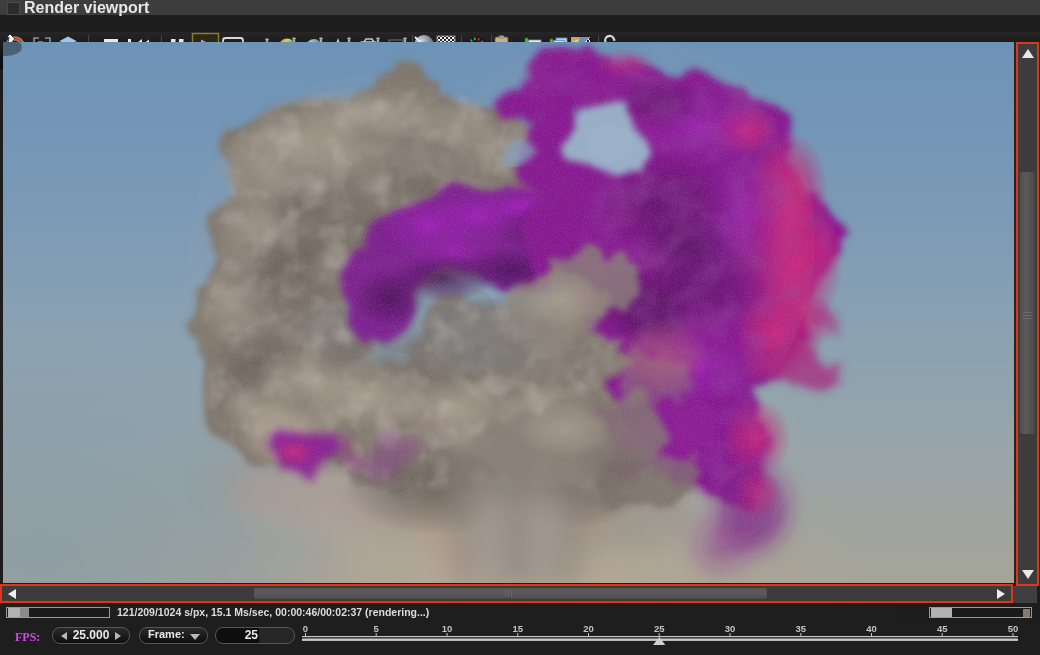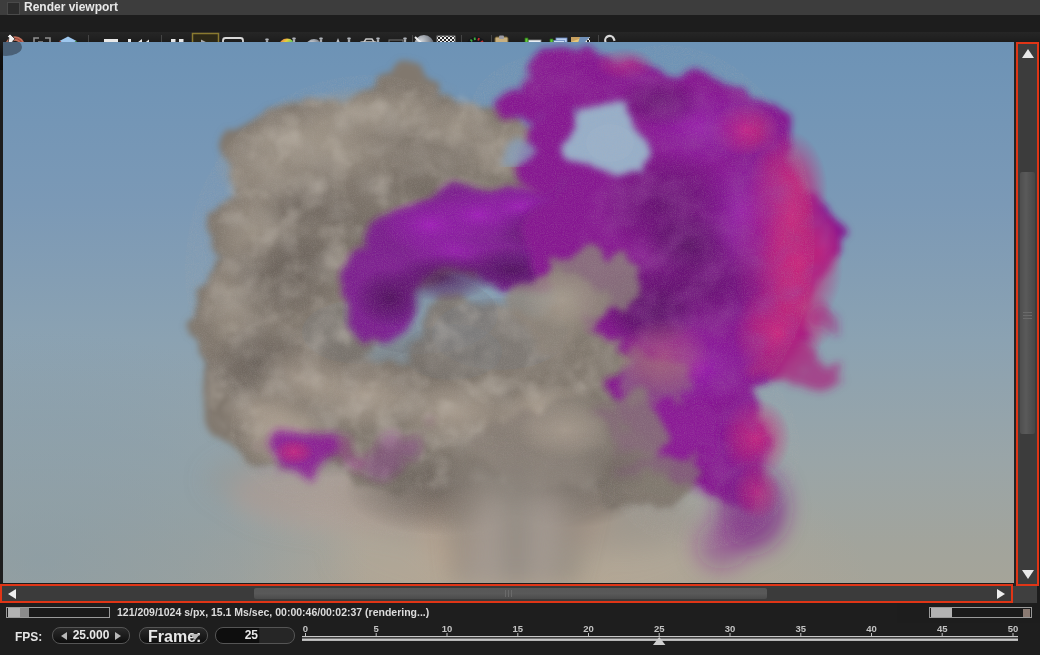--- a/index.html
+++ b/index.html
@@ -1,20 +1,20 @@
 <!DOCTYPE html>
 <html><head>
 <meta charset="utf-8">
 <style>
   html,body{margin:0;padding:0;}
   body{width:1040px;height:655px;background:#1d1d1d;font-family:"Liberation Sans",sans-serif;overflow:hidden;position:relative;}
   .abs{position:absolute;}
   #titlebar{left:0;top:0;width:1040px;height:15px;background:#3d3d3d;}
   #titlebar .sq{left:7px;top:2px;width:11px;height:11px;background:#2c2c2c;border:1px solid #4a4a4a;position:absolute;}
-  #titlebar .tx{left:24px;top:0px;position:absolute;color:#e8e8e8;font-size:12px;font-weight:bold;line-height:15px;}
+  #titlebar .tx{left:24px;top:0px;position:absolute;color:#e8e8e8;font-size:16px;font-weight:bold;line-height:15px;}
   #toolbar{left:0;top:32px;width:1040px;height:38px;background:linear-gradient(#262626,#111 60%,#0d0d0d);}
   #viewport{left:3px;top:42px;width:1013px;height:541px;}
   #vsb{left:1016px;top:42px;width:23px;height:544px;background:#3c3c3c;border:2px solid #e03516;box-sizing:border-box;}
   #vsb .thumb{position:absolute;left:2px;top:128px;width:15px;height:262px;background:linear-gradient(90deg,#4e4e4e,#5a5a5a 40%,#474747);border-radius:2px;}
   #hsb{left:0px;top:584px;width:1013px;height:19px;background:#3b3b3b;border:2px solid #e03516;box-sizing:border-box;}
   #hsb .thumb{position:absolute;left:252px;top:2px;width:513px;height:11px;background:linear-gradient(#575757,#595959 50%,#4b4b4b);border-radius:2px;}
   #corner{left:1013px;top:586px;width:24px;height:17px;background:#3f3f3f;}
   #statusbar{left:0;top:603px;width:897px;height:20px;background:#1e1e1e;color:#dcdcdc;font-size:10.5px;font-weight:bold;}
   #controls{left:0;top:623px;width:1040px;height:32px;background:#1e1e1e;color:#d8d8d8;font-size:12px;font-weight:bold;}
   .pbox{position:absolute;border:1px solid #9a9a9a;background:#1a1a1a;}
@@ -568,28 +568,28 @@
     <div style="position:absolute;left:1px;top:0px;width:12px;height:9px;background:#b2b2b2;"></div>
     <div style="position:absolute;left:13px;top:0px;width:9px;height:9px;background:#8a8a8a;"></div>
   </div>
   <div style="position:absolute;left:117px;top:3px;">121/209/1024 s/px, 15.1 Ms/sec, 00:00:46/00:02:37 (rendering...)</div>
   <div class="pbox" style="left:929px;top:4px;width:101px;height:9px;">
     <div style="position:absolute;left:1px;top:0px;width:21px;height:9px;background:#b2b2b2;"></div>
     <div style="position:absolute;right:1px;top:0.5px;width:7px;height:8px;background:#8a7a72;"></div>
   </div>
 </div>
 <div id="controls" class="abs">
-  <div style="position:absolute;left:15px;top:7px;color:#e5e5e5;">FPS:</div>
+  <div style="position:absolute;left:15px;top:7px;color:#d946ef;font-family:Liberation Serif, serif;">FPS:</div>
   <div class="btn" style="left:52px;top:4px;width:76px;height:15px;">
     <div class="tri" style="left:8px;top:4px;border-top:4px solid transparent;border-bottom:4px solid transparent;border-right:6px solid #b8b8b8;"></div>
     <div style="position:absolute;left:0;right:0;top:0;text-align:center;font-size:12px;">25.000</div>
     <div class="tri" style="right:8px;top:4px;border-top:4px solid transparent;border-bottom:4px solid transparent;border-left:6px solid #b8b8b8;"></div>
   </div>
   <div class="btn" style="left:139px;top:4px;width:67px;height:15px;">
-    <div style="position:absolute;left:8px;top:0;font-size:16px;">Frame:</div>
+    <div style="position:absolute;left:8px;top:0;font-size:11px;">Frame:</div>
     <div class="tri" style="right:7px;top:6px;border-left:5px solid transparent;border-right:5px solid transparent;border-top:6px solid #b8b8b8;"></div>
   </div>
   <div class="btn" style="left:215px;top:4px;width:78px;height:15px;background:linear-gradient(90deg,#0e0e0e 55%,#262626 56%);">
     <div style="position:absolute;left:0;right:36px;top:0;text-align:right;font-size:12px;">25</div>
   </div>
   <svg style="position:absolute;left:295px;top:0px;" width="745" height="32" viewBox="0 0 745 32">
     <g fill="#c4c4c4" font-family="Liberation Sans,sans-serif" font-size="9.5">
       <text x="10.5" y="9" text-anchor="middle">0</text>
         <text x="81.2" y="9" text-anchor="middle">5</text>
       <text x="152.0" y="9" text-anchor="middle">10</text>

